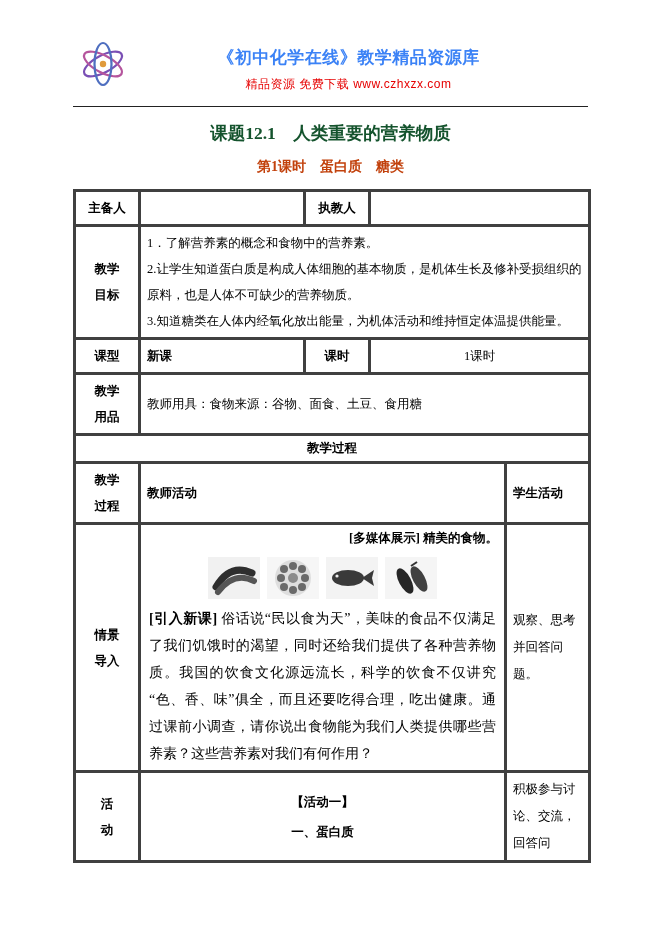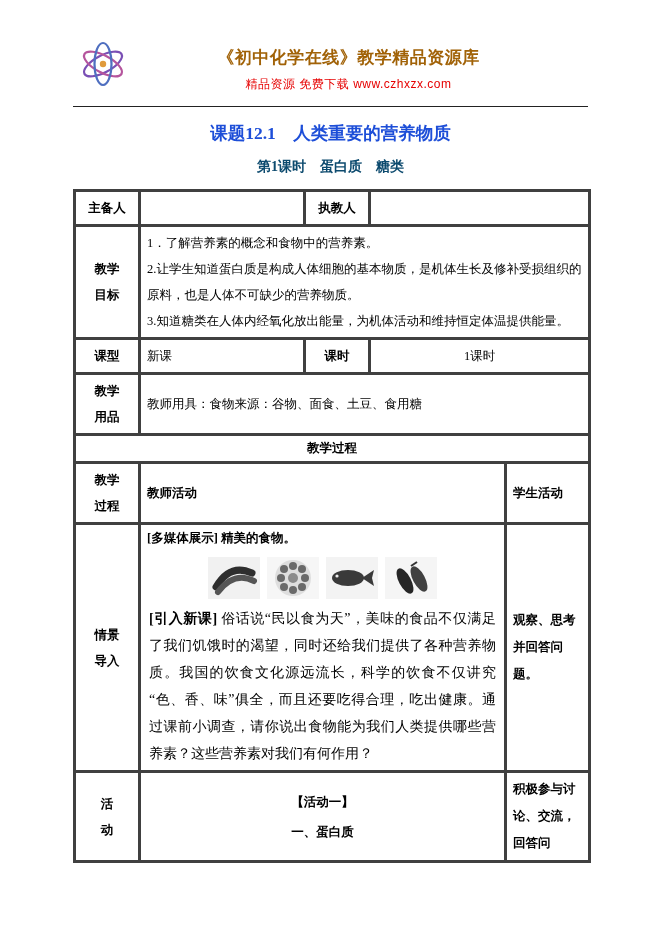--- a/index.html
+++ b/index.html
@@ -4,54 +4,54 @@
 <style>
   html,body{margin:0;padding:0;}
   body{width:661px;height:935px;background:#ffffff;color:#000;
        font-family:"Liberation Serif","DejaVu Serif",serif;overflow:hidden;}
   .page{width:515px;margin:0 auto;padding-top:40px;}
 
   
   .site-header{position:relative;height:58px;}
   .logo{position:absolute;left:6px;top:0;width:48px;height:48px;}
   .header-text{text-align:center;padding-top:6px;padding-left:36px;}
-  .site-title{color:#a16207;font-weight:bold;font-size:17px;letter-spacing:.5px;
+  .site-title{color:#3b82f6;font-weight:bold;font-size:17px;letter-spacing:.5px;
               font-family:"Liberation Sans","DejaVu Sans",sans-serif;}
   .site-subtitle{color:#e60000;font-size:12px;margin-top:7px;letter-spacing:.5px;
               font-family:"Liberation Sans","DejaVu Sans",sans-serif;}
   .header-rule{border:none;border-top:1.5px solid #222;margin:8px 0 0;}
 
   
-  .doc-title{color:#1d4ed8;font-size:17.5px;font-weight:bold;text-align:center;margin:14px 0 0;}
-  .doc-subtitle{color:#0c4a6e;font-size:14px;font-weight:bold;text-align:center;margin:13px 0 0;}
+  .doc-title{color:#14532d;font-size:17.5px;font-weight:bold;text-align:center;margin:14px 0 0;}
+  .doc-subtitle{color:#c2410c;font-size:14px;font-weight:bold;text-align:center;margin:13px 0 0;}
 
   
   table.plan{border-collapse:collapse;table-layout:fixed;width:515px;margin-top:13px;}
   table.plan td{border:3px solid #404040;font-size:12.5px;padding:3px 6px;vertical-align:middle;overflow:hidden;}
   td.lbl{font-weight:bold;text-align:center;white-space:pre-line;line-height:26px;}
   tr.r1{height:26px;} tr.r2{height:104px;} tr.r3{height:71px;} tr.r4{height:26px;}
   tr.r5{height:26px;} tr.r6{height:52px;} tr.r7{height:28px;} tr.r8{height:53px;}
   tr.r9{height:234px;} tr.r10{height:61px;}
 
   td.objectives{line-height:26px;padding:2px 8px;font-weight:normal;vertical-align:middle;}
   td.keypoints{line-height:30px;padding-left:30px;}
-  td.val-left{padding-left:16px;}
+  td.val-left{padding-left:16px;font-weight:bold;}
   td.val-center{text-align:center;}
   td.supplies{vertical-align:top;padding-top:7px;padding-left:8px;}
   td.process-title{font-weight:bold;text-align:center;}
   td.col-head{font-weight:bold;text-align:left;}
 
   td.scenario-cell{vertical-align:top;padding:8px 10px 4px;}
-  .media-line{text-align:left;font-weight:bold;margin-top:2px;font-size:12.5px;}
+  .media-line{text-align:right;font-weight:bold;margin-top:2px;font-size:12.5px;}
   .food-row{display:flex;justify-content:center;gap:7px;margin:10px 0 4px;}
   .thumb{width:52px;height:42px;display:block;}
   .intro{line-height:27px;text-align:justify;margin:6px 2px 0;font-size:14px;}
   .intro-label{font-weight:bold;}
 
-  td.student-cell{line-height:27px;padding:4px 5px;font-size:12.5px;font-weight:bold;}
+  td.student-cell{line-height:27px;padding:4px 5px;font-size:12.5px;}
   td.activity-cell{text-align:center;font-weight:bold;}
   .activity-line{line-height:30px;}
 </style>
 </head>
 <body>
 
 <div class="page">
 
   <header class="site-header">
     <span class="logo">

